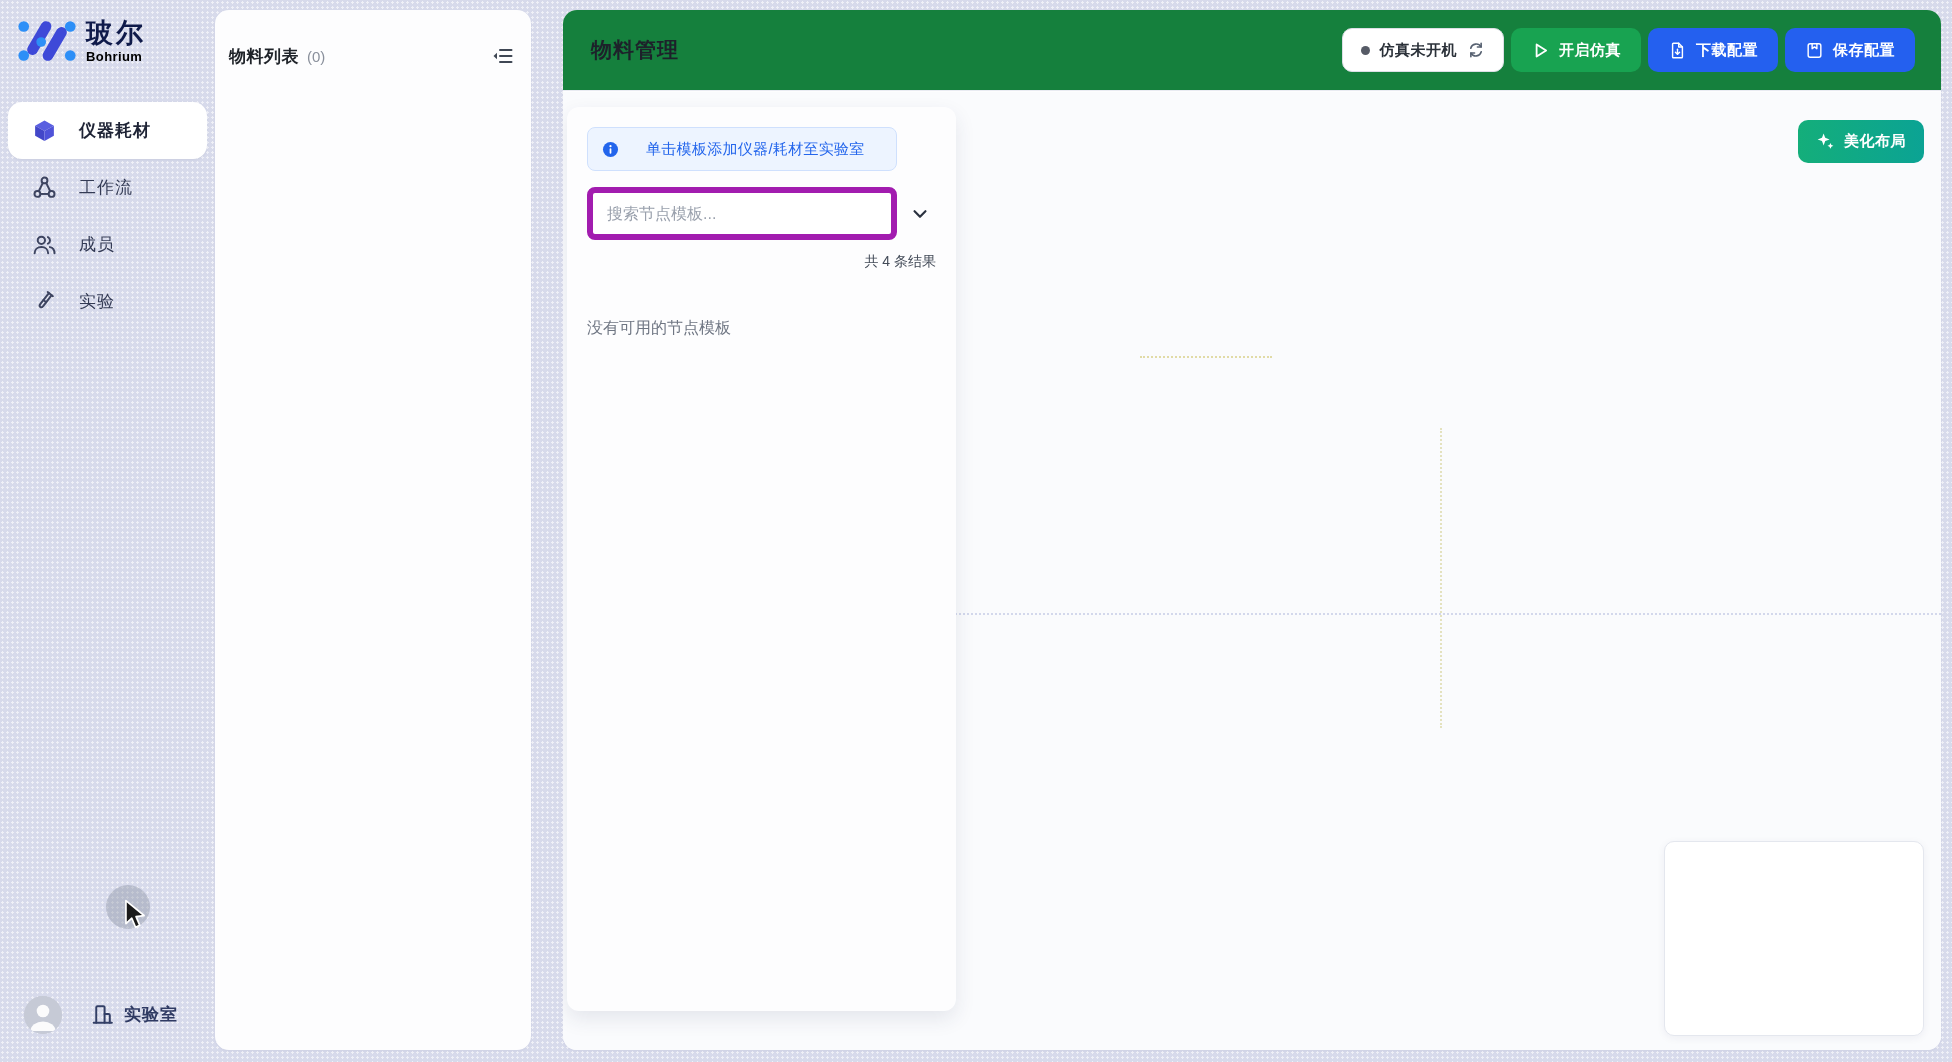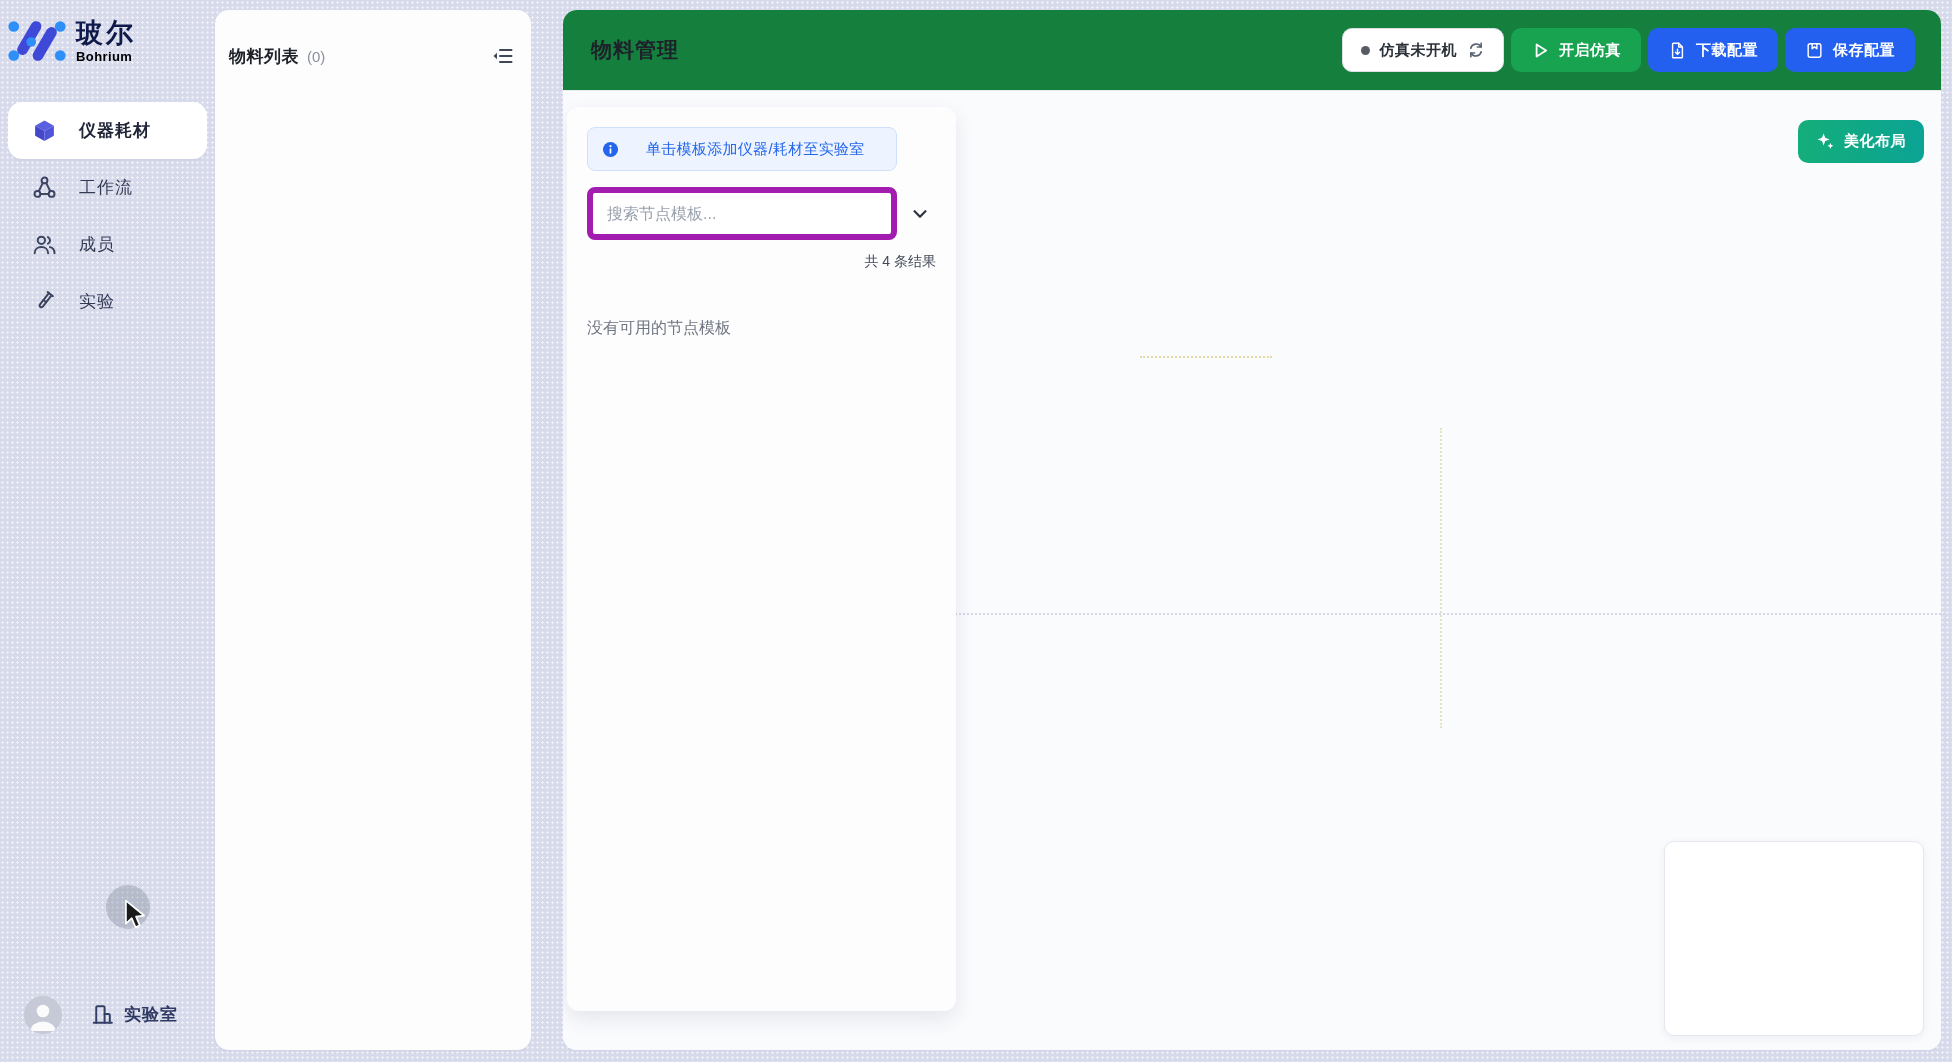--- a/index.html
+++ b/index.html
@@ -8,21 +8,21 @@
     font-family:"Liberation Sans","DejaVu Sans",sans-serif;
     background-color:#d7daeb;
     background-image:radial-gradient(rgba(255,255,255,.6) 1px, transparent 1.2px);
     background-size:5px 5px;
     position:relative;
     color:#1f2329;
   }
 
   
   .sidebar { position:absolute; left:0; top:0; width:215px; height:1062px; }
-  .logo-row { position:absolute; left:6px; top:13px; display:flex; align-items:center; gap:8px; }
+  .logo-row { position:absolute; left:16px; top:13px; display:flex; align-items:center; gap:8px; }
   .logo-text { display:flex; flex-direction:column; line-height:1; }
   .logo-cn { font-size:27px; font-weight:700; color:#0f1a4a; letter-spacing:3px; }
   .logo-en { font-size:13px; font-weight:700; color:#000000; margin-top:3px; letter-spacing:.4px; }
 
   .nav { position:absolute; left:8px; top:102px; width:199px; }
   .nav-item { height:57px; display:flex; align-items:center; padding-left:24px; gap:22px;
               border-radius:14px; cursor:pointer; color:#343b55; }
   .nav-item.active { background:#ffffff; box-shadow:0 1px 3px rgba(30,40,90,.07); color:#1e2335; }
   .nav-label { font-size:17px; font-weight:500; letter-spacing:1px; }
   .nav-item.active .nav-label { font-weight:700; }

